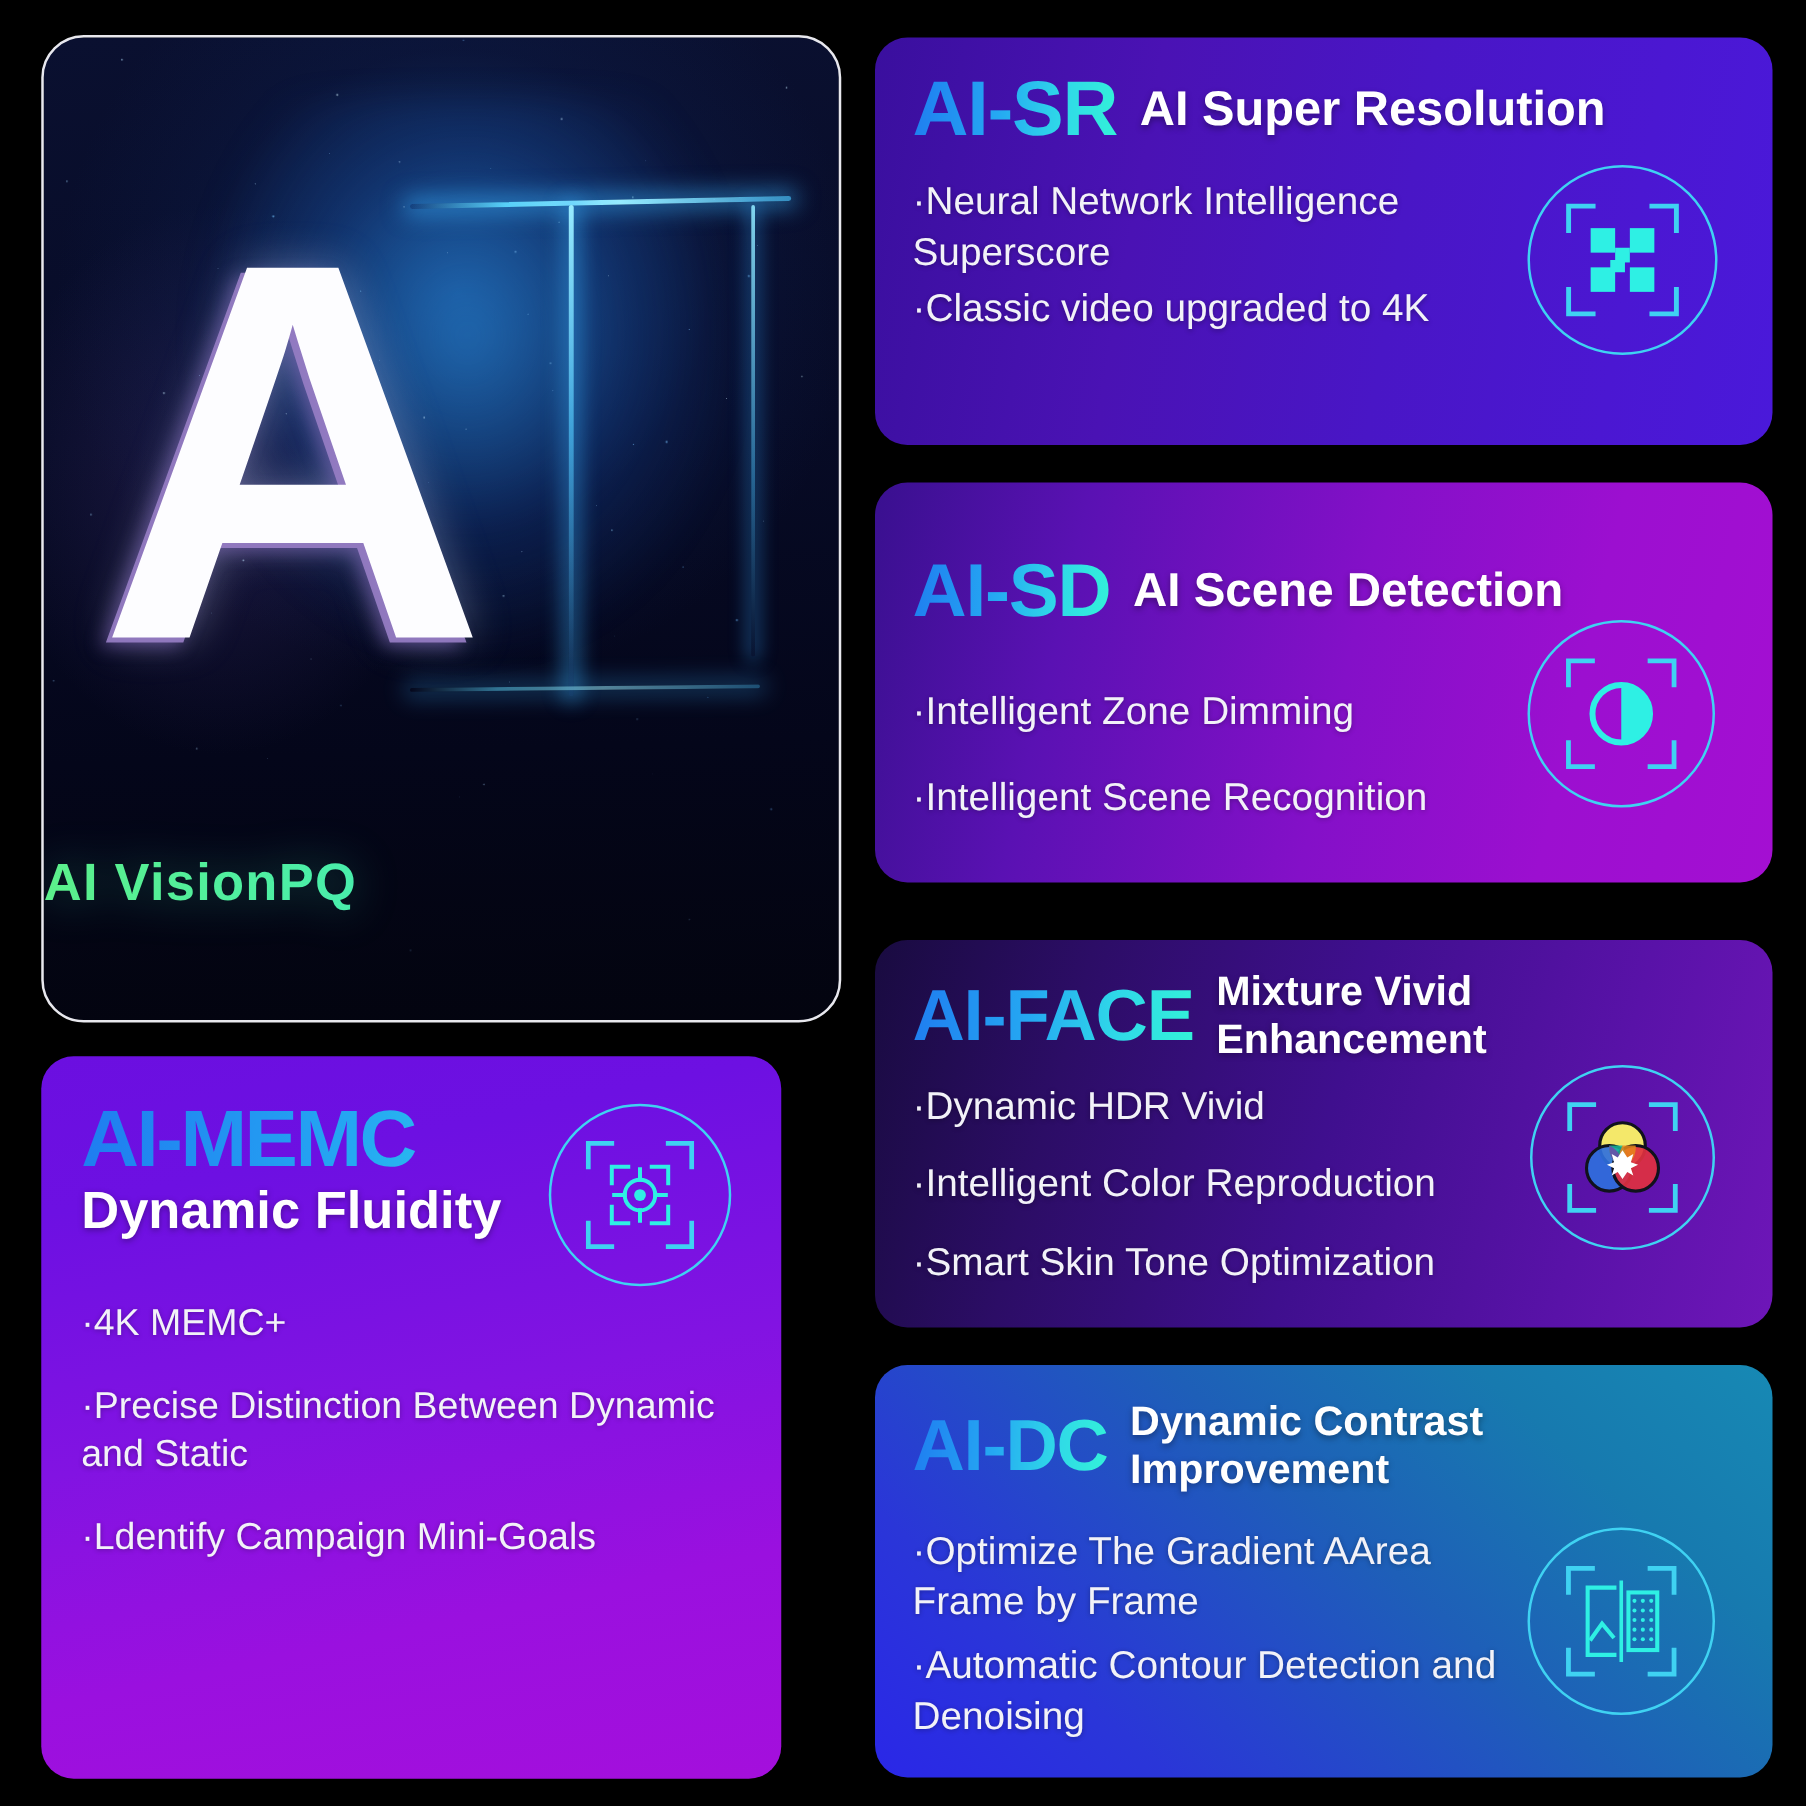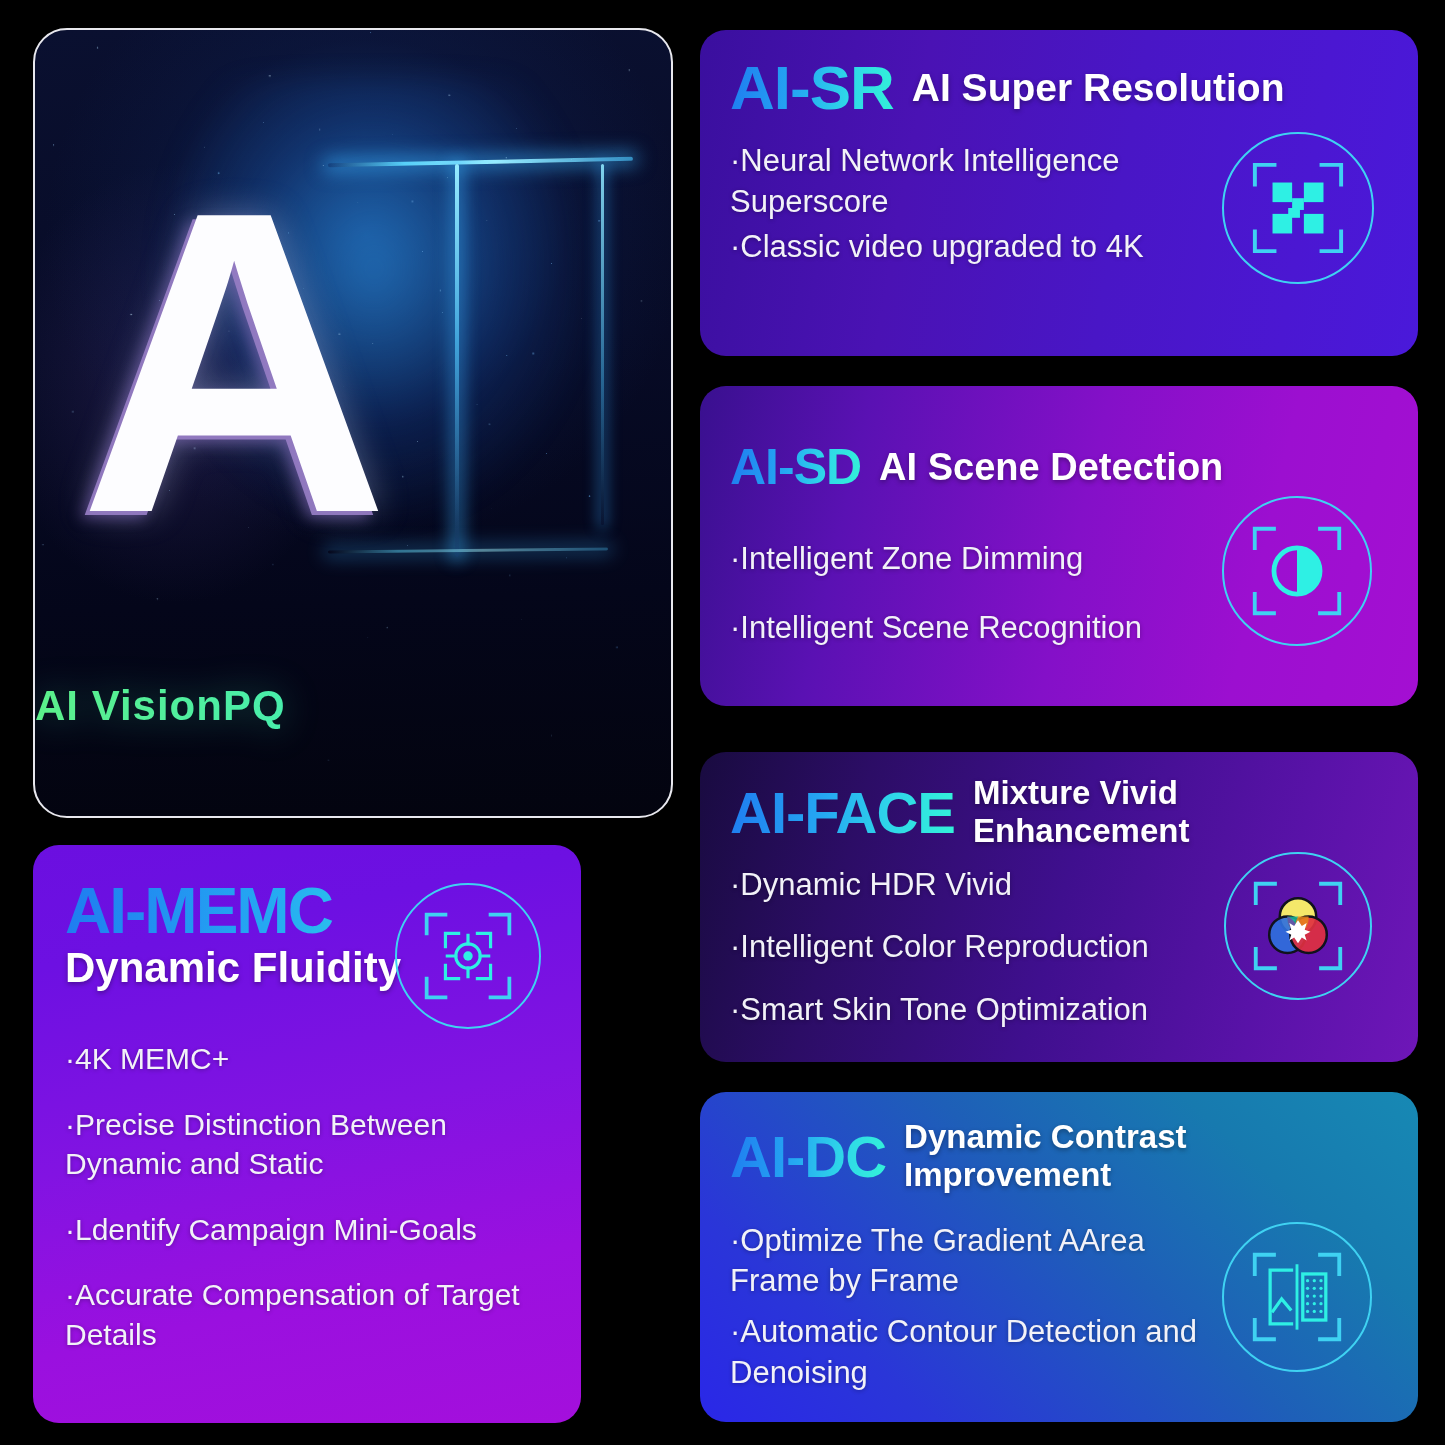--- a/index.html
+++ b/index.html
@@ -202,21 +202,21 @@
   #card-sr .subtitle { font-size:39px; }
   #card-sr .bullets { margin-top:22px; }
   #card-sr .bullet { margin-bottom:4px; }
   #card-sr .icon-wrap { right:44px; top:102px; width:152px; height:152px; }
 
   
   #card-sd {
     left:700px; top:386px; width:718px; height:320px;
     background:linear-gradient(103deg, #39108f 0%, #5a11b3 22%, #8410c8 52%, #9c0fd0 76%, #a40fd2 100%);
   }
-  #card-sd .tag { font-size:50px; }
+  #card-sd .tag { font-size:60px; }
   #card-sd .subtitle { font-size:38px; }
   #card-sd .card-body { top:56px; }
   #card-sd .bullets { margin-top:46px; }
   #card-sd .bullet { margin-bottom:28px; }
   #card-sd .icon-wrap { right:46px; top:110px; width:150px; height:150px; }
 
   
   #card-face {
     left:700px; top:752px; width:718px; height:310px;
     background:linear-gradient(105deg, #190b40 0%, #2c0d66 22%, #3f0f8e 50%, #5912a8 78%, #6e16b8 100%);
@@ -236,21 +236,21 @@
   }
   #card-dc .tag { font-size:58px; }
   #card-dc .subtitle { font-size:33px; }
   #card-dc .card-body { top:26px; }
   #card-dc .bullets { margin-top:26px; }
   #card-dc .bullet { margin-bottom:10px; }
   #card-dc .icon-wrap { right:46px; top:130px; width:150px; height:150px; }
 
   
   #card-memc {
-    left:33px; top:845px; width:548px; height:578px;
+    left:33px; top:845px; width:592px; height:578px;
     background:linear-gradient(168deg, #6b0fe0 0%, #6d10e2 18%, #8213e2 48%, #9a10df 74%, #a40fdc 100%);
   }
   #card-memc .card-body { left:32px; right:32px; top:34px; }
   #card-memc .tag { font-size:64px; letter-spacing:-2px; }
   #card-memc .subtitle { font-size:42px; margin-top:0; }
   #card-memc .bullets { margin-top:46px; }
   #card-memc .bullet { font-size:30px; margin-bottom:26px; }
   #card-memc .icon-wrap { right:40px; top:38px; width:146px; height:146px; }
   .memc-head { display:block; }
 
@@ -413,21 +413,20 @@
   <div class="card" id="card-memc">
     <div class="card-body">
       <div class="memc-head">
         <div class="tag">AI-MEMC</div>
         <div class="subtitle">Dynamic Fluidity</div>
       </div>
       <div class="bullets">
         <div class="bullet">·4K MEMC+</div>
         <div class="bullet">·Precise Distinction Between Dynamic and Static</div>
         <div class="bullet">·Ldentify Campaign Mini-Goals</div>
-        <div class="bullet">·Accurate Compensation of Target Details</div>
       </div>
     </div>
     <div class="icon-wrap">
       <svg width="94" height="94" viewBox="0 0 100 100">
         <g fill="none" stroke="#3fd2f2" stroke-width="4" stroke-linecap="square">
           <polyline points="6,26 6,6 26,6"></polyline>
             <polyline points="74,6 94,6 94,26"></polyline>
           <polyline points="94,74 94,94 74,94"></polyline>
             <polyline points="26,94 6,94 6,74"></polyline>
         </g>

